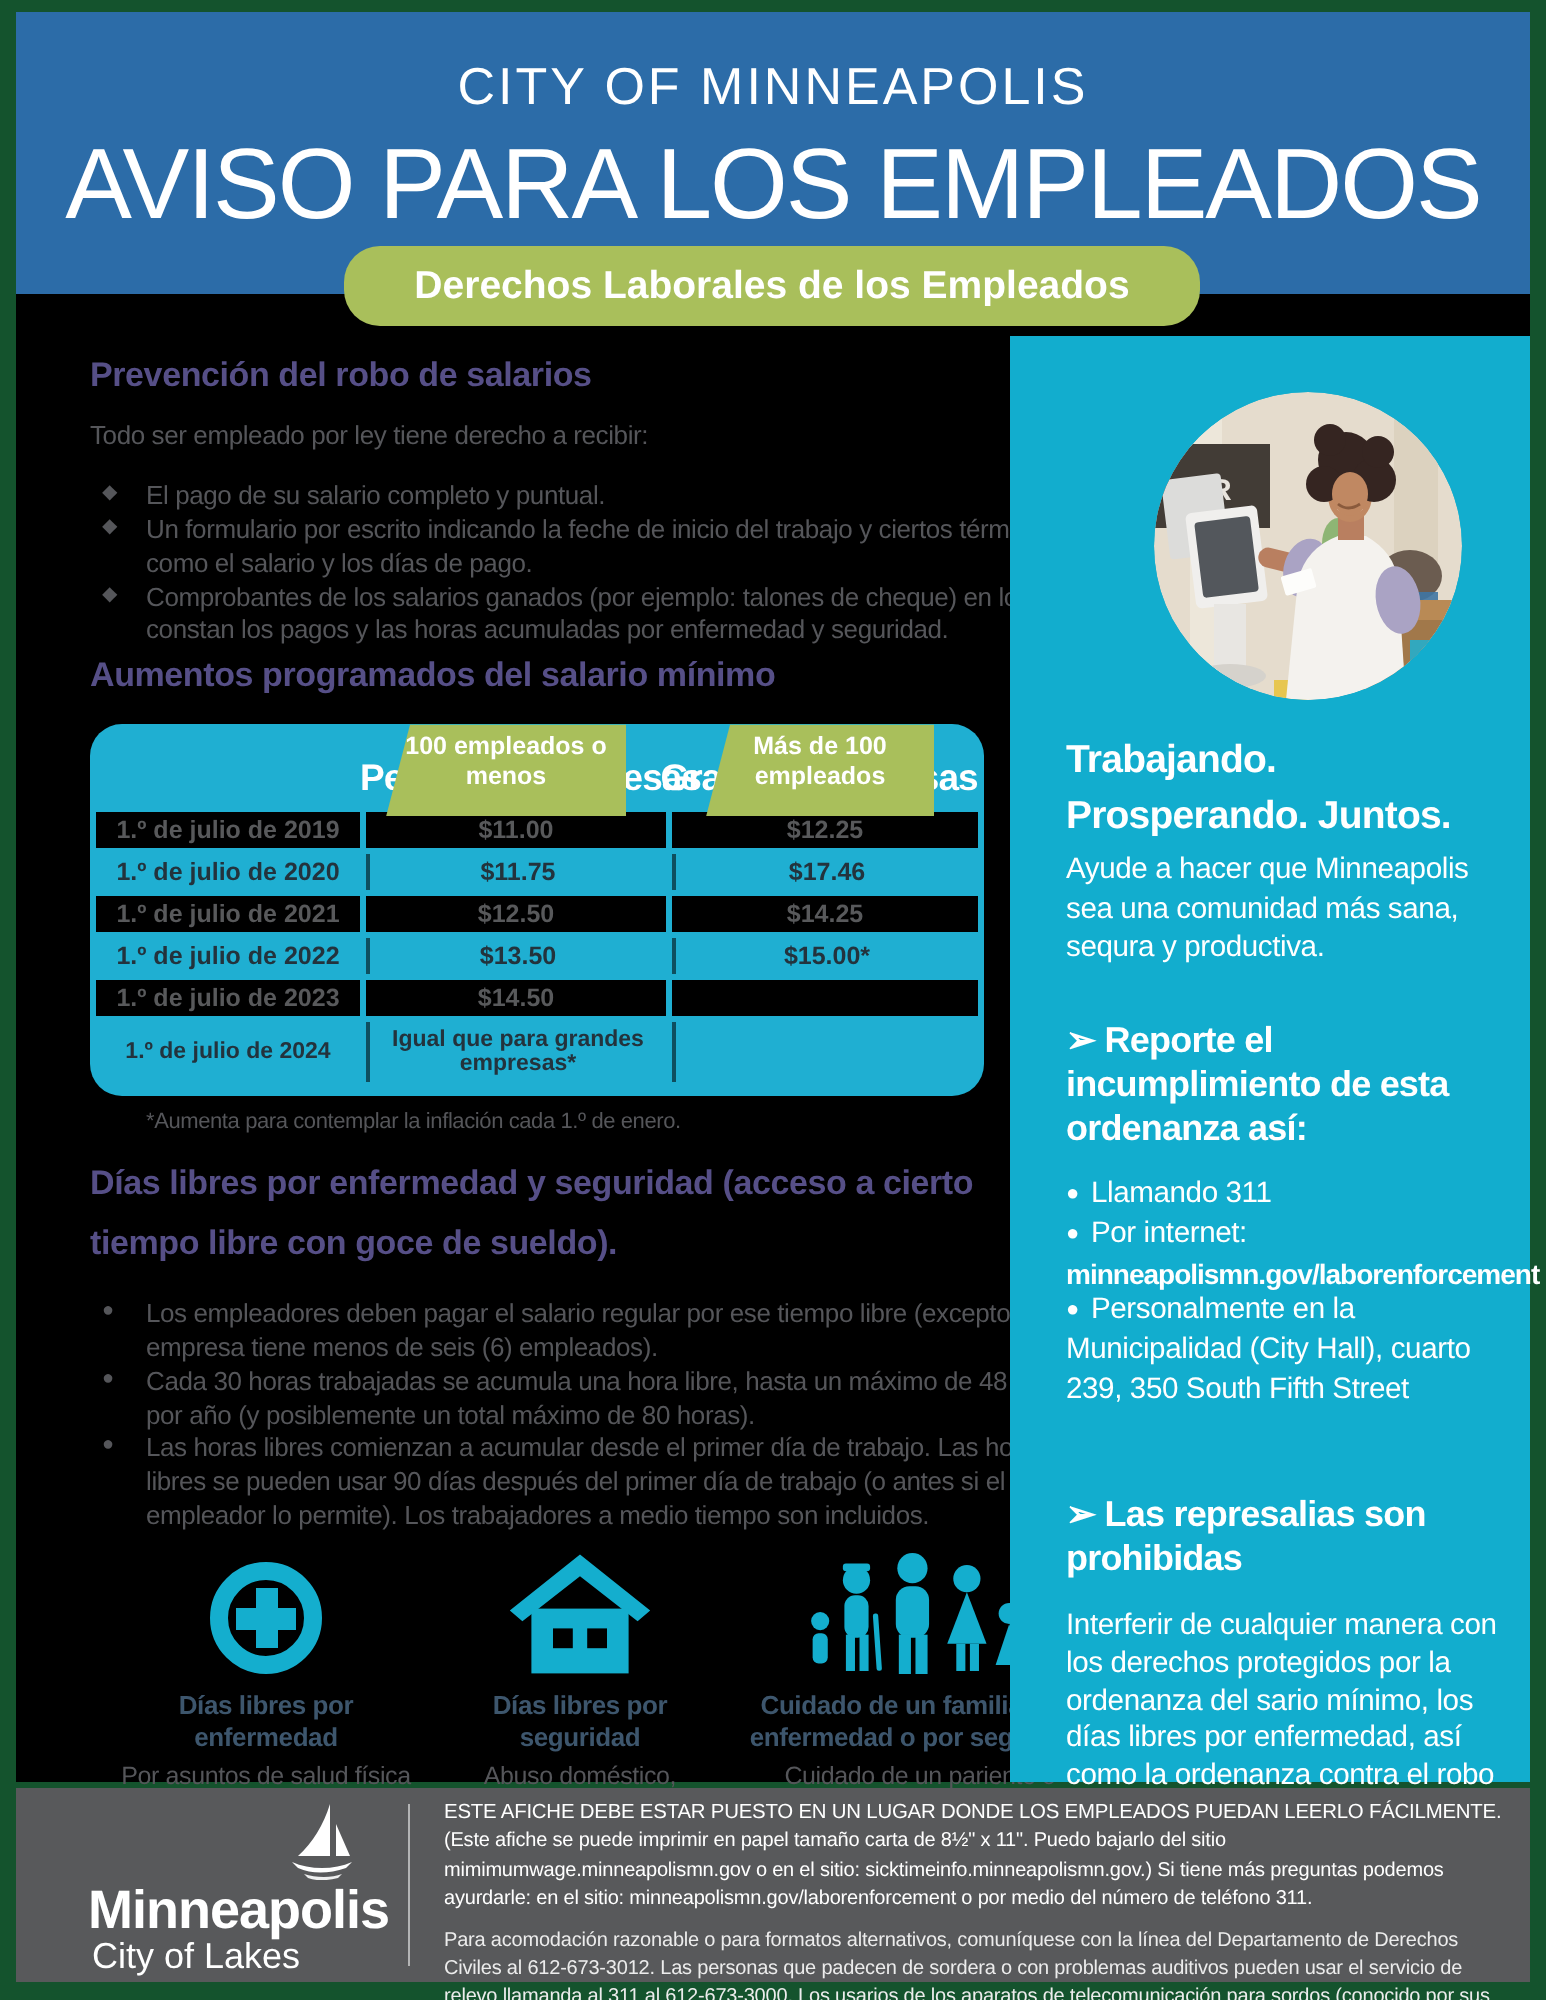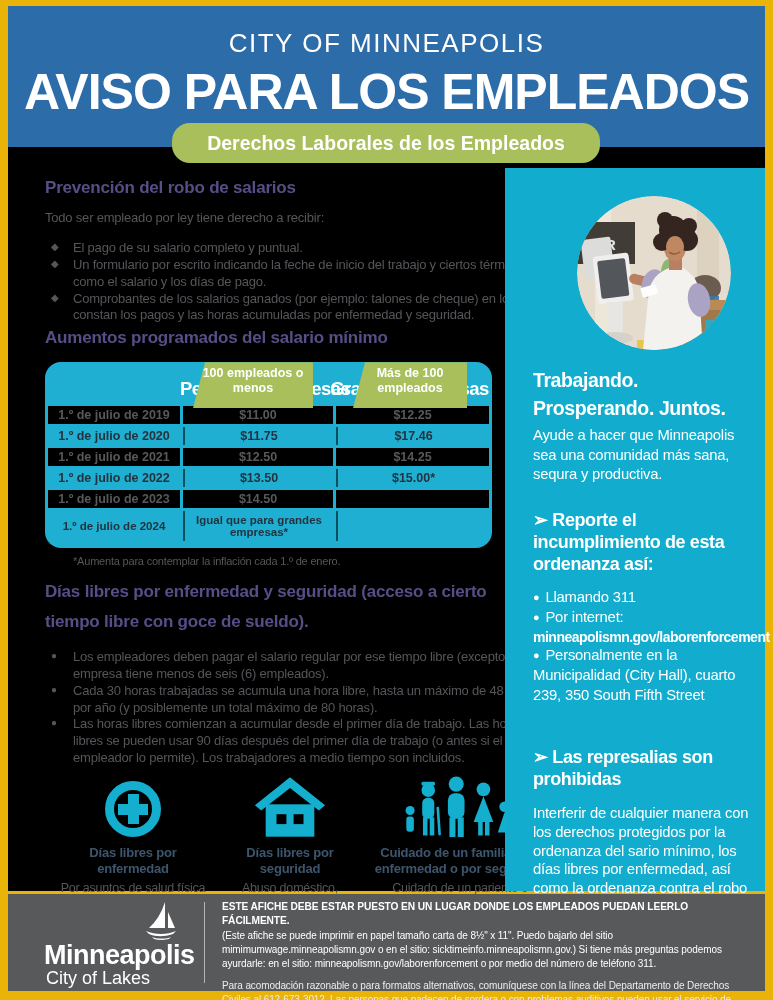--- a/index.html
+++ b/index.html
@@ -1,23 +1,23 @@
 <!DOCTYPE html>
 <html><head>
 <meta charset="utf-8">
 <style>
   * { margin:0; padding:0; box-sizing:border-box; }
   body { width:773px; height:1000px; background:#ffffff; font-family:"Liberation Sans", sans-serif; position:relative; overflow:hidden; }
 
-  #poster { position:absolute; inset:0; background:#eab308; }
+  #poster { position:absolute; inset:0; background:#14532d; }
 
   
   .header { position:absolute; left:8px; right:8px; top:6px; height:141px; background:#2C6CA8; text-align:center; color:#fff; }
   .city-name { margin-top:22px; font-size:26px; letter-spacing:1.5px; font-weight:400; }
-  .poster-title { margin-top:4px; font-size:50px; font-weight:bold; letter-spacing:-1px; }
+  .poster-title { margin-top:4px; font-size:50px; font-weight:normal; letter-spacing:-1px; }
   .banner { position:absolute; left:172px; top:123px; width:428px; height:40px; background:#A9BF5B; z-index:6;
             display:flex; align-items:center; justify-content:center; color:#fff; font-size:19.5px; font-weight:bold;border-radius:18px; }
 
   
   .content { position:absolute; left:8px; right:8px; top:147px; height:744px; background:#000; }
 
   
   .left-col { position:absolute; left:0; top:0; width:558px; height:100%; padding:31px 10px 0 37px; }
   .h-purple { color:#564F87; font-size:17px; font-weight:bold; letter-spacing:-0.2px; }
   .h1m { margin-bottom:12px; }
@@ -74,21 +74,21 @@
   .r-body2 { margin-top:14px; line-height:1.26; font-size:14.8px; }
 
   
   .footer { position:absolute; left:8px; right:8px; top:894px; height:97px; background:#58595B; color:#fff; }
   .f-logo { position:absolute; left:36px; top:8px; width:160px; }
   .f-sail { position:absolute; left:100px; top:0; }
   .f-name { position:absolute; left:0; top:38px; font-size:27px; font-weight:bold; letter-spacing:-0.5px; white-space:nowrap; }
   .f-sub { position:absolute; left:2px; top:66px; font-size:18px; white-space:nowrap; }
   .f-divider { position:absolute; left:196px; top:8px; bottom:8px; width:1px; background:rgba(255,255,255,0.55); }
   .f-text { position:absolute; left:214px; right:8px; top:6px; font-size:10px; line-height:1.42; letter-spacing:-0.1px; }
-  .f-bold { display:block; font-weight:bold; font-size:10.2px; }
+  .f-bold { display:block; font-weight:normal; font-size:10.2px; }
   .f-p2 { margin-top:7px; color:#ececec; }
 </style>
 </head>
 <body>
 
 <div id="poster">
 
   <div class="header">
     <div class="city-name">CITY OF MINNEAPOLIS</div>
     <div class="poster-title">AVISO PARA LOS EMPLEADOS</div>

